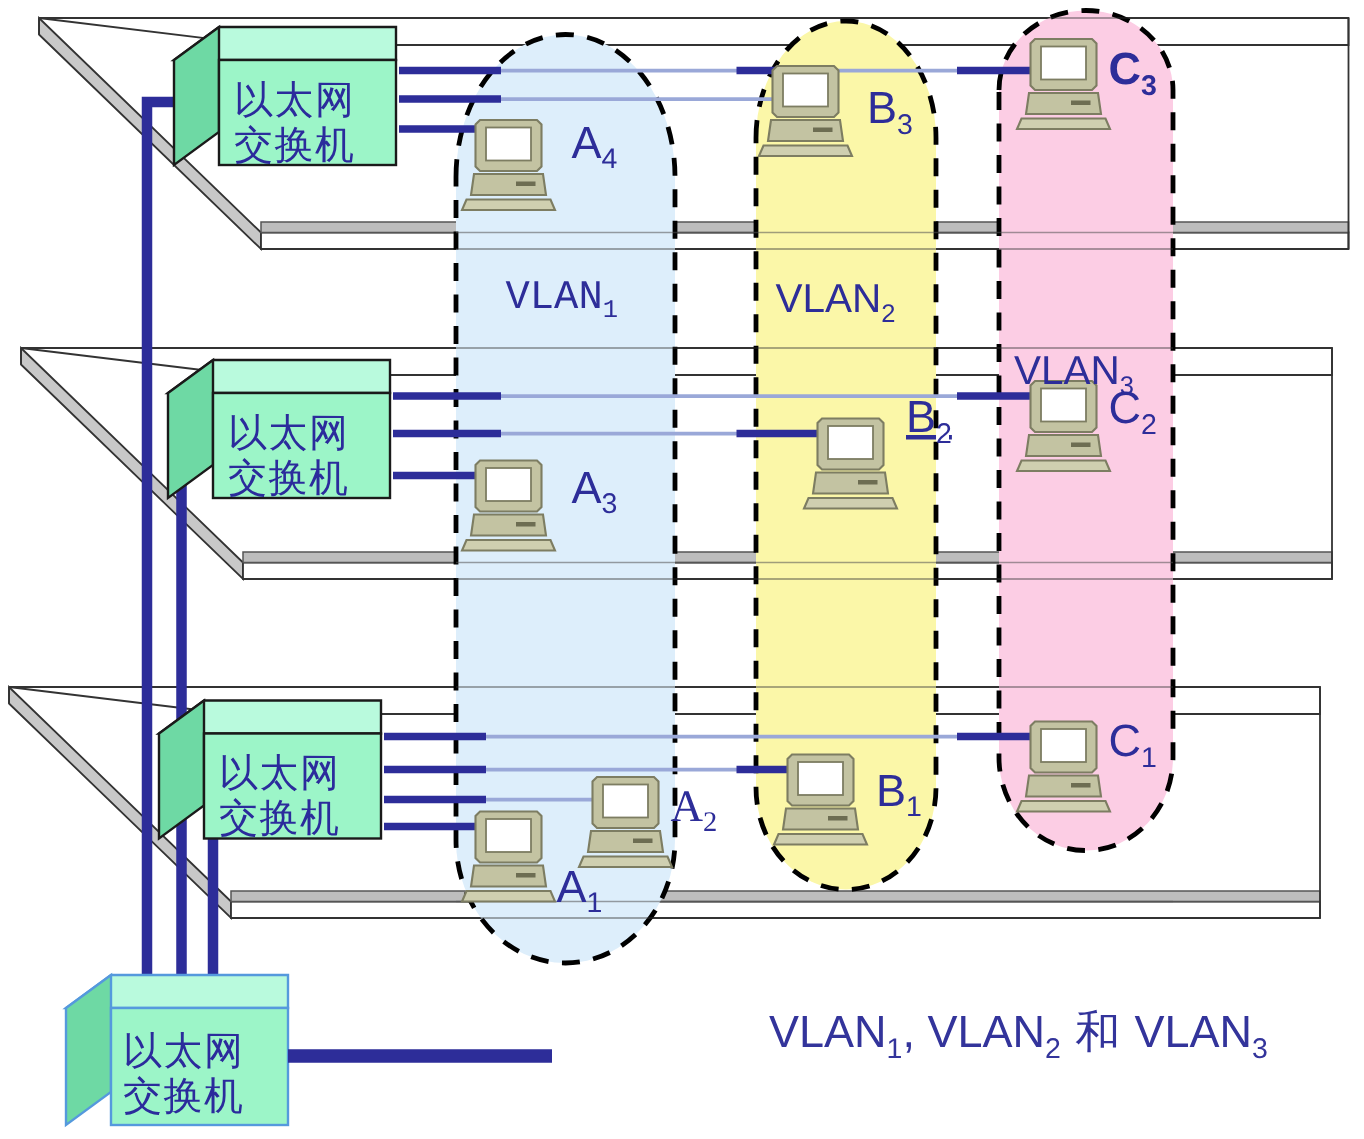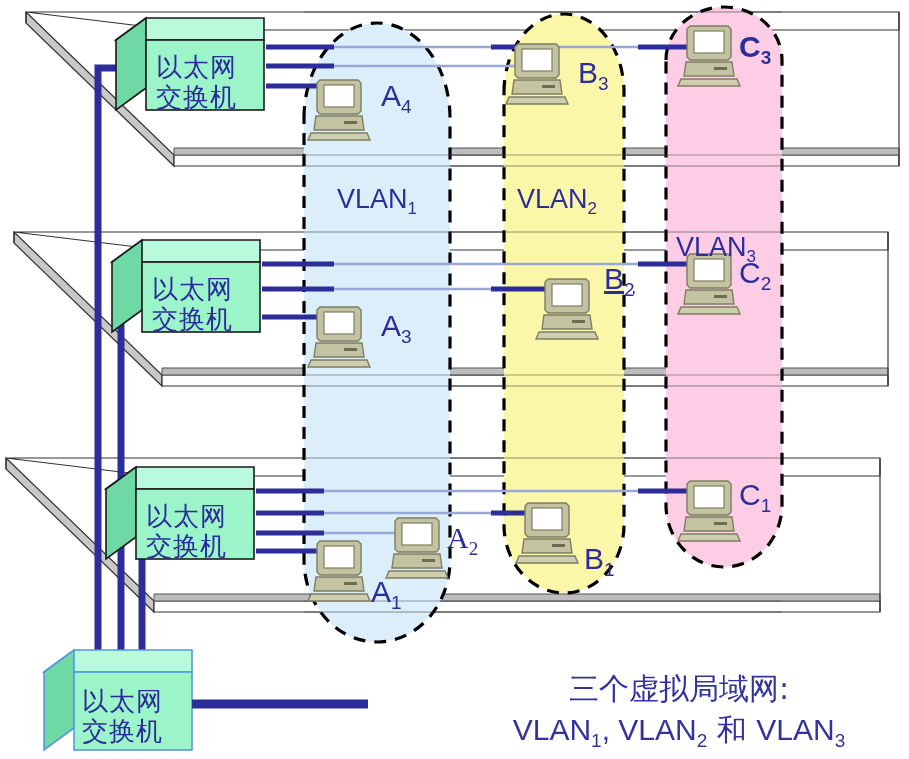--- a/index.html
+++ b/index.html
@@ -219,37 +219,36 @@
 <div class="lbl host-lbl" style="left:735px;top:256px;">
   <span>C</span><sub>2</sub>
 </div>
 
 <div class="lbl host-lbl" style="left:367px;top:575px;text-align:right;">
   <span>A</span><sub>1</sub>
 </div>
 <div class="lbl host-lbl" style="left:443px;top:521px;font-family:Liberation Serif, serif;">
   <span>A</span><sub>2</sub>
 </div>
-<div class="lbl host-lbl" style="left:580px;top:511px;margin-top:31px;">
+<div class="lbl host-lbl" style="left:580px;top:511px;">
   <span>B</span><sub>1</sub>
 </div>
 <div class="lbl host-lbl" style="left:735px;top:478px;">
   <span>C</span><sub>1</sub>
 </div>
 
-<div class="lbl vlan-lbl" style="left:333px;top:184px;">
+<div class="lbl vlan-lbl" style="left:333px;top:184px;font-family:Liberation Mono, monospace;">
   <span>VLAN</span><sub>1</sub>
 </div>
 <div class="lbl vlan-lbl" style="left:513px;top:184px;">
   <span>VLAN</span><sub>2</sub>
 </div>
 <div class="lbl vlan-lbl" style="left:672px;top:184px;margin-top:48px;">
   <span>VLAN</span><sub>3</sub>
 </div>
 
 <div class="caption" style="left:450px;top:668px;width:450px;">
-  <div class="cap-cn">三个虚拟局域网:</div>
   <div>
     <span>VLAN</span><sub>1</sub><span>, </span><span>VLAN</span><sub>2</sub><span class="cap-cn"> 和 </span><span>VLAN</span><sub>3</sub>
   </div>
 </div>
 
 </div>
 
 </body></html>

